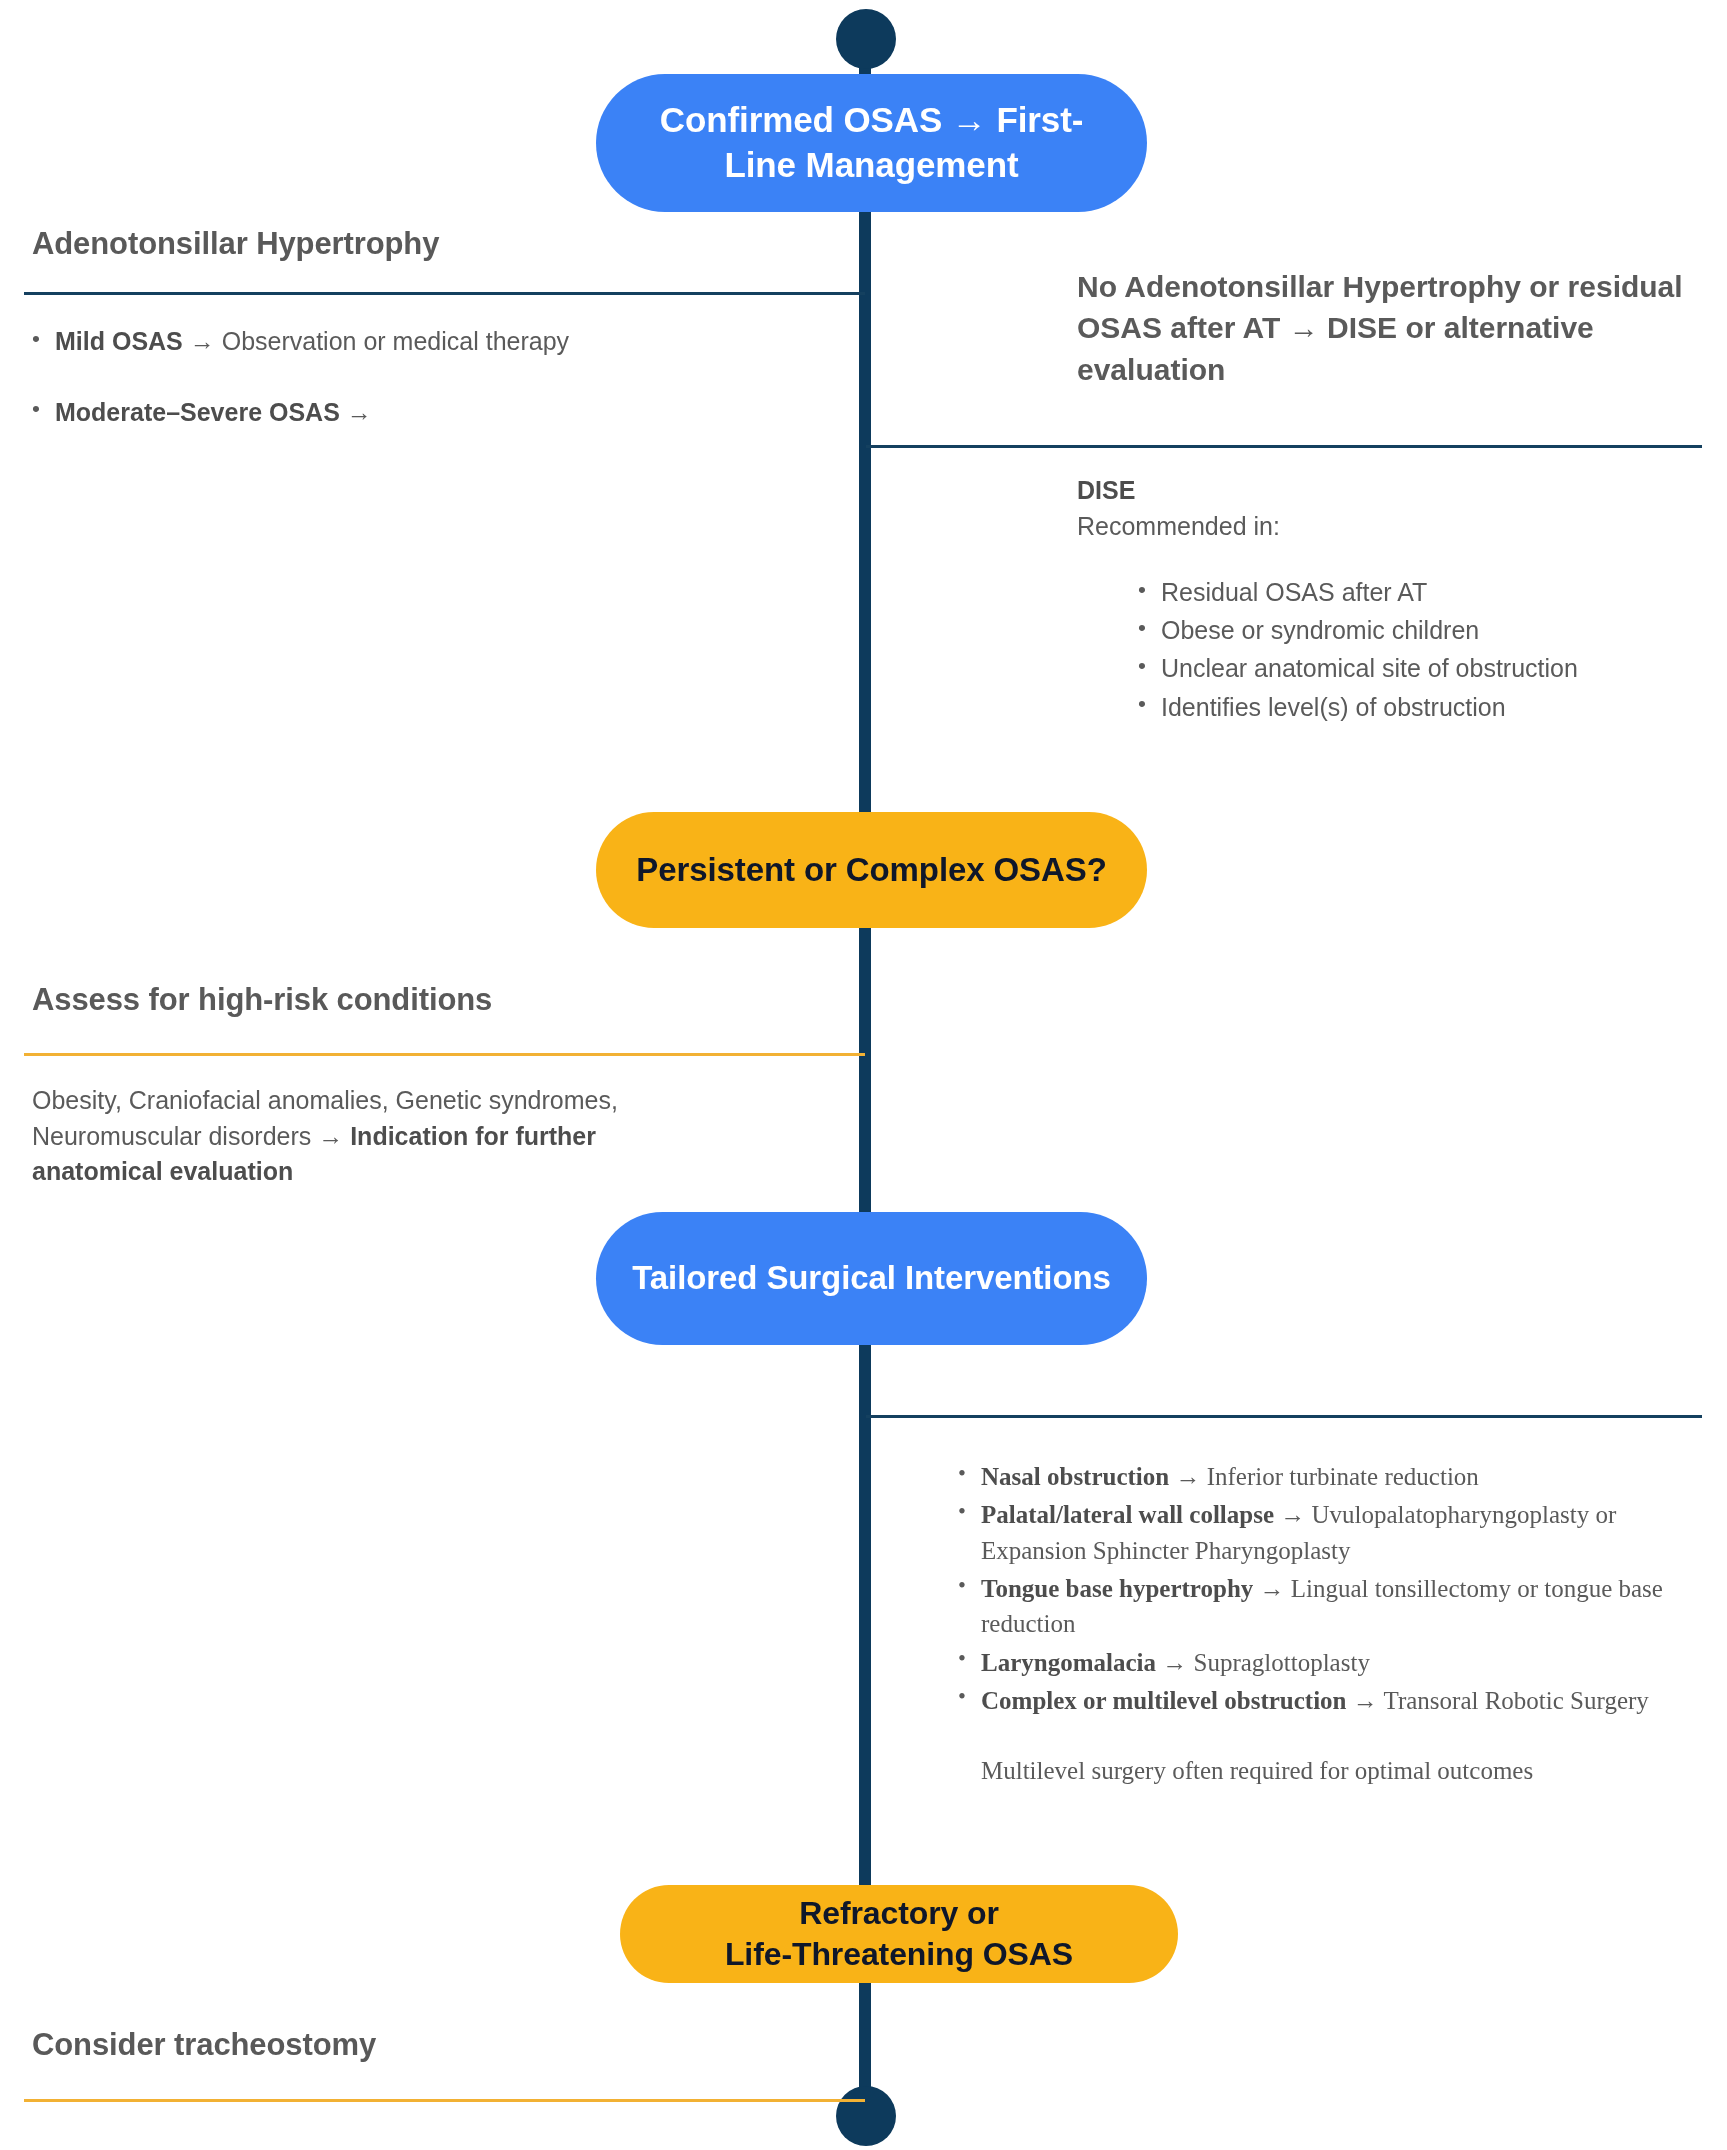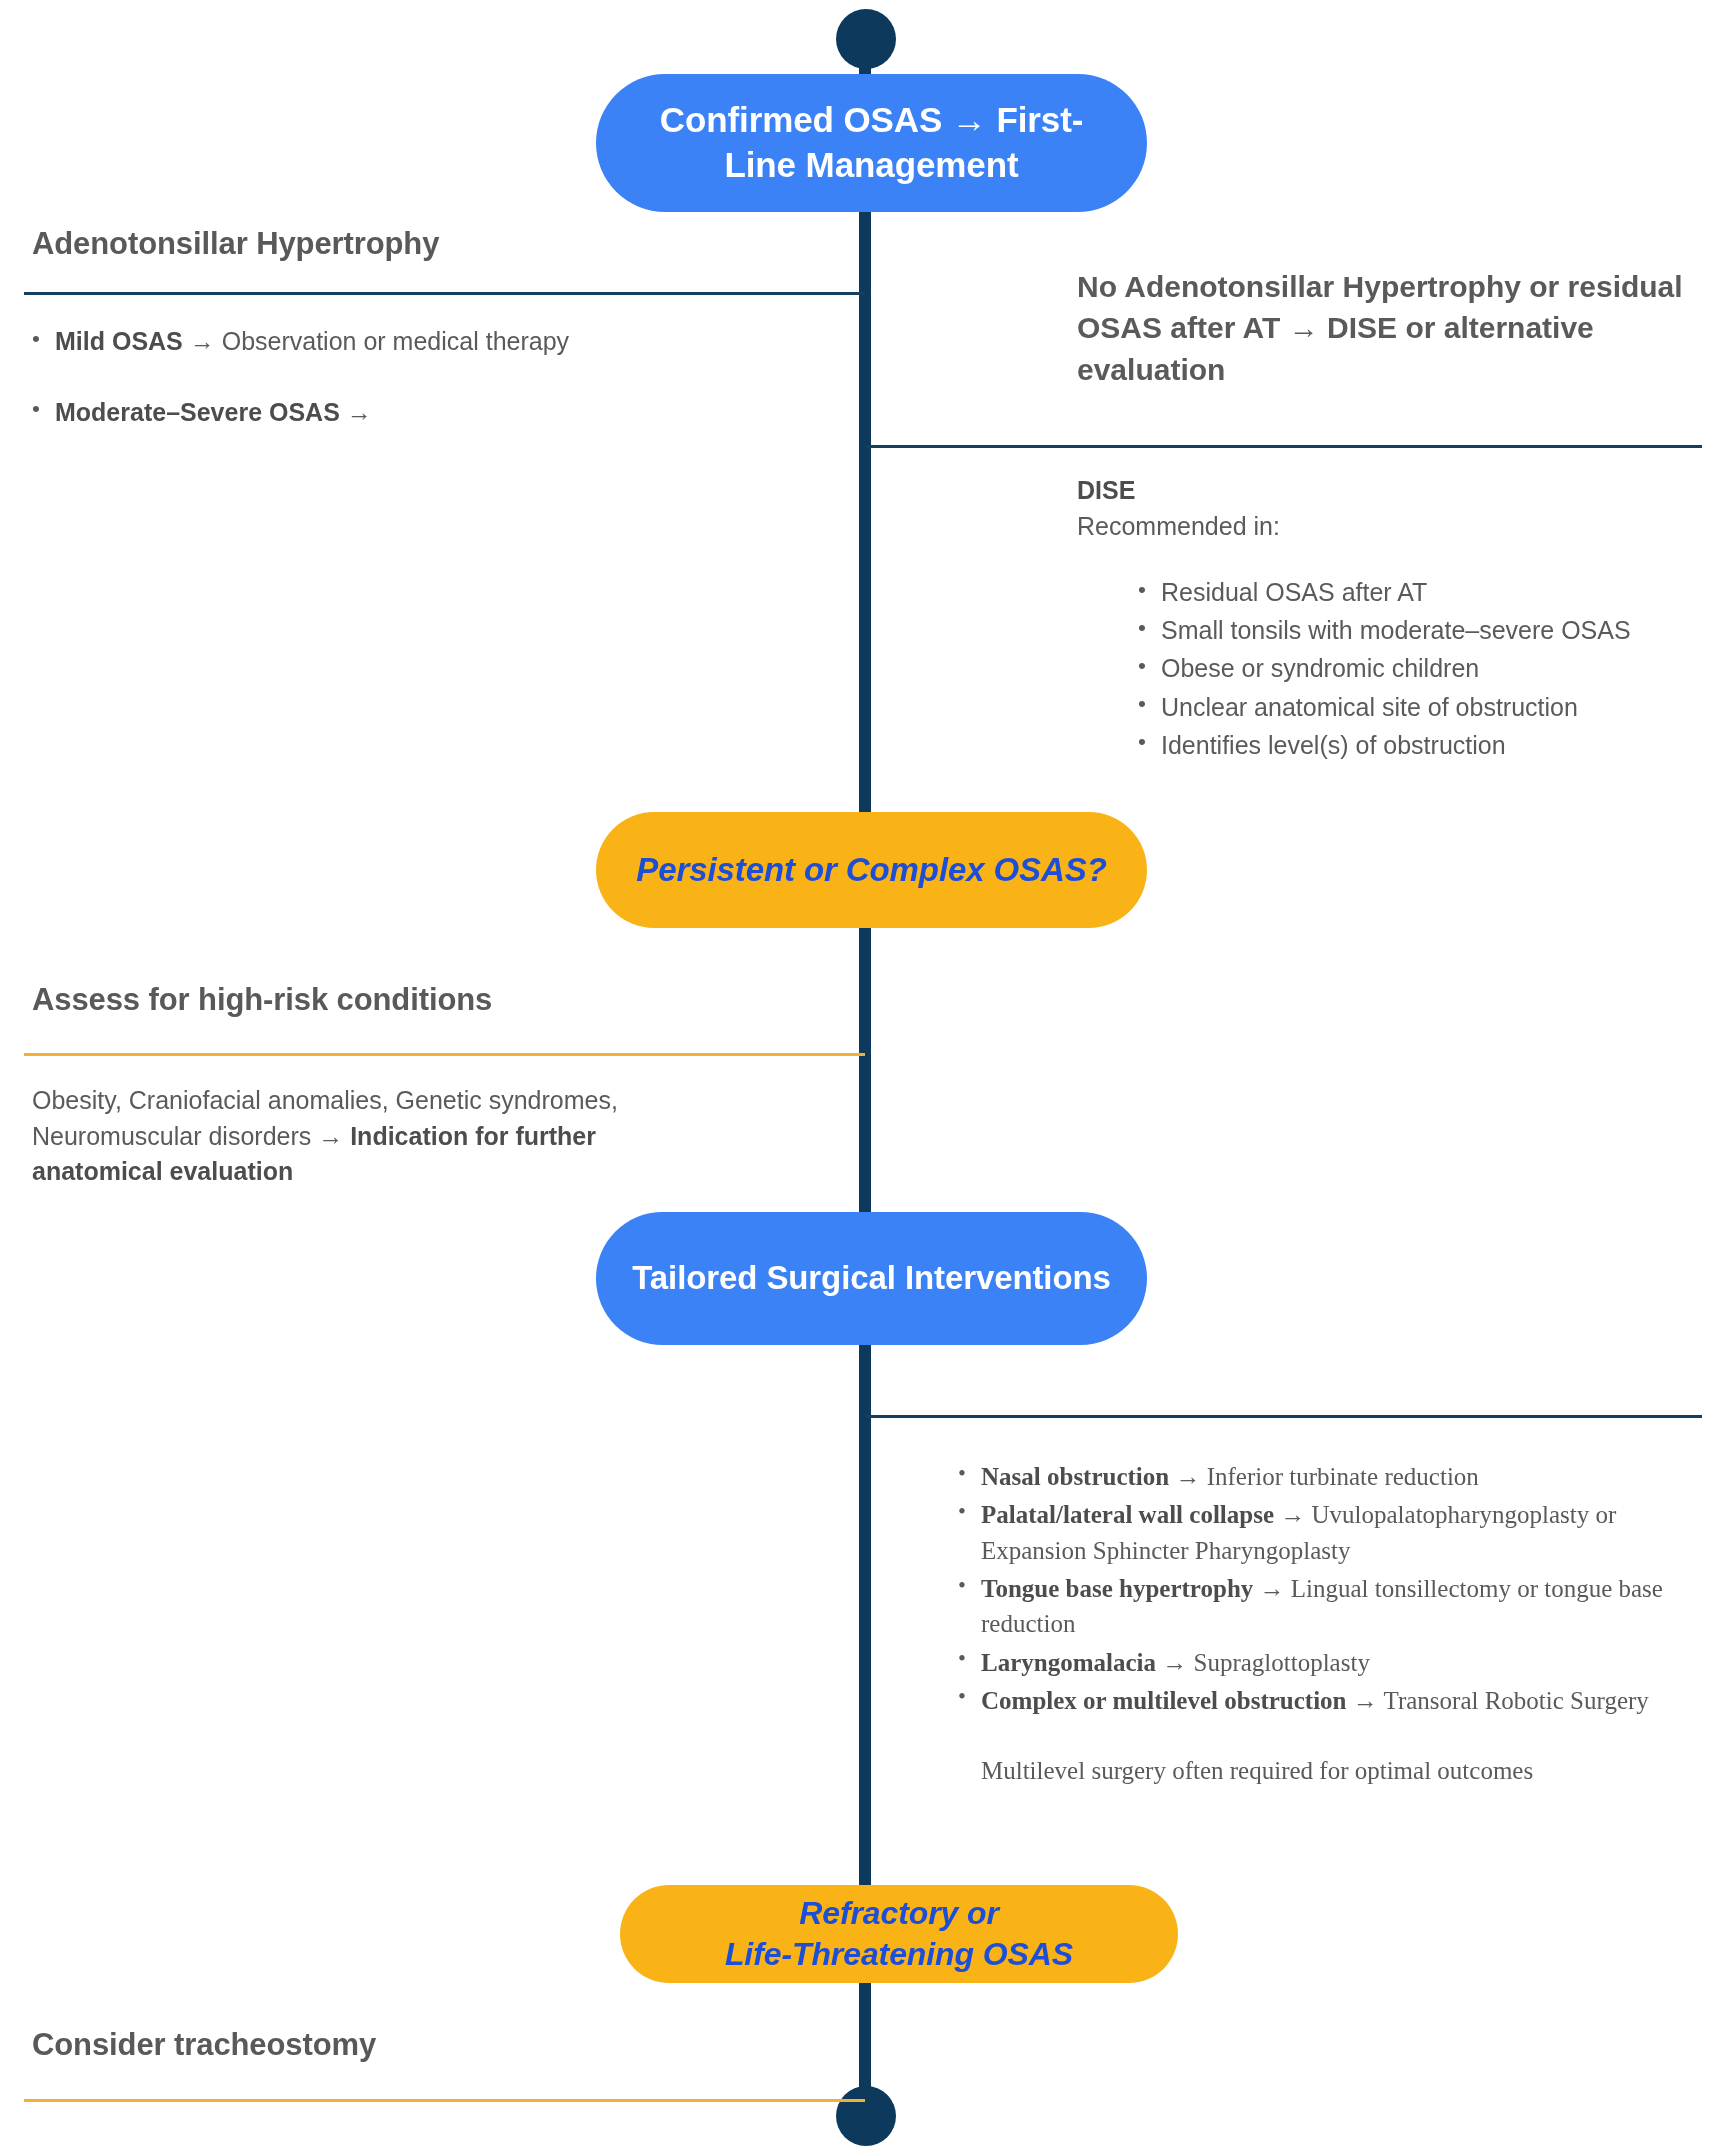--- a/index.html
+++ b/index.html
@@ -54,21 +54,21 @@
     display: flex;
     align-items: center;
     justify-content: center;
     text-align: center;
     border-radius: 80px;
     font-weight: bold;
     line-height: 1.28;
     letter-spacing: -0.1px;
   }
   .node.navy { background: #3b82f6; color: #ffffff; }
-  .node.gold { background: #f9b317; color: #1d4ed8; font-style: italic; }
+  .node.gold { background: #f9b317; color: #0f172a; }
 
   #node-first-line {
     left: 596px; top: 74px;
     width: 551px; height: 138px;
     font-size: 35px;
     padding: 0 46px;
   }
   #node-persistent {
     left: 596px; top: 812px;
     width: 551px; height: 116px;
@@ -166,21 +166,20 @@
   </ul>
 </div>
 
 <div class="block wide-head" style="left:1077px; top:266px; width:618px;">No Adenotonsillar Hypertrophy or residual OSAS after AT → DISE or alternative evaluation</div>
 
 <div class="block" style="left:1077px; top:473px; width:624px;">
   <p class="plain-line bold">DISE</p>
   <p class="plain-line">Recommended in:</p>
   <ul class="bullets tight" style="margin-top:31px; padding-left:53px;">
     <li><span>Residual OSAS after AT</span></li>
-    <li><span>Small tonsils with moderate–severe OSAS</span></li>
     <li><span>Obese or syndromic children</span></li>
     <li><span>Unclear anatomical site of obstruction</span></li>
     <li><span>Identifies level(s) of obstruction</span></li>
   </ul>
 </div>
 
 <div id="node-persistent" class="node gold">Persistent or Complex OSAS?</div>
 
 <div class="section-heading" style="left:32px; top:982px;">Assess for high-risk conditions</div>
 

